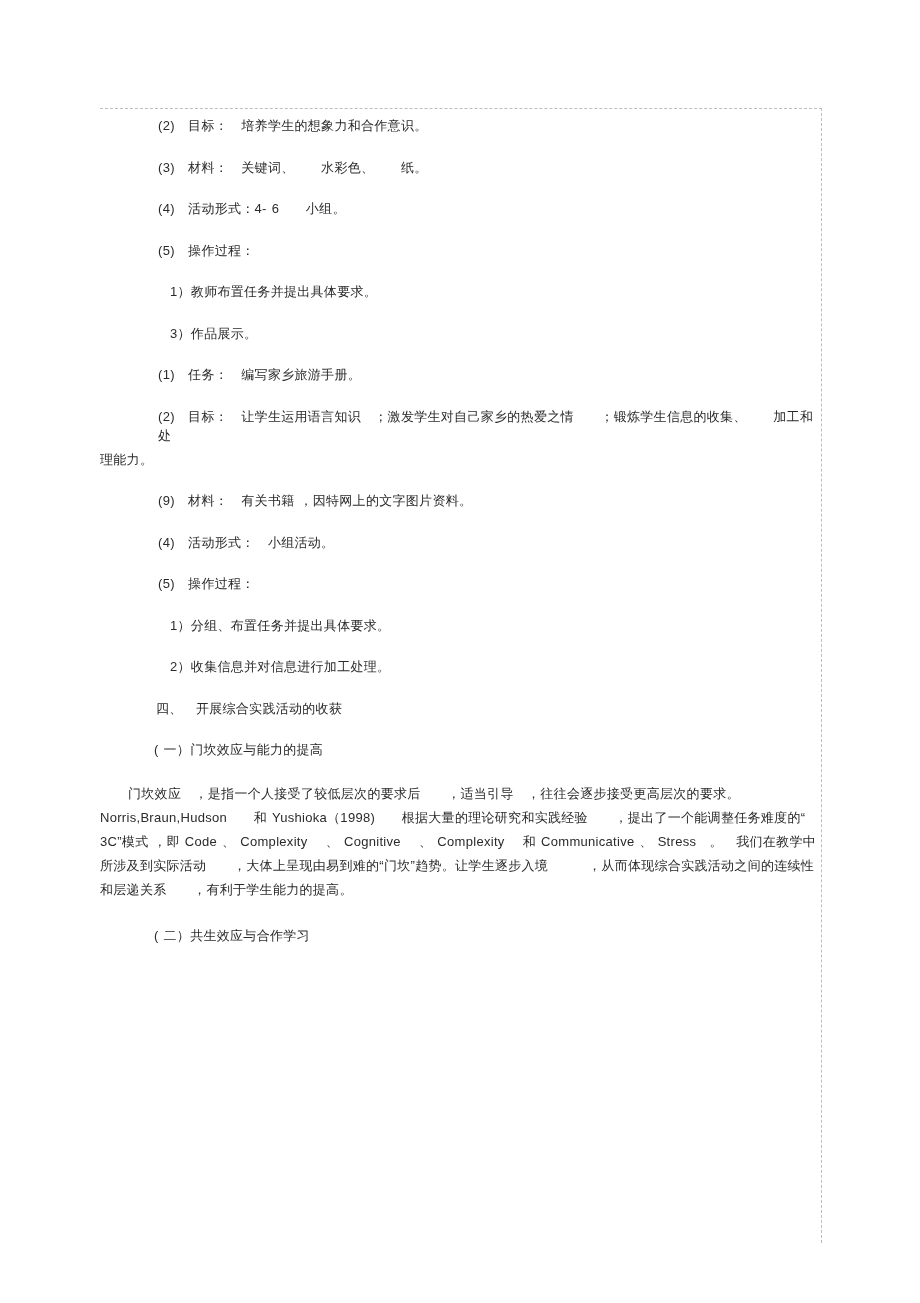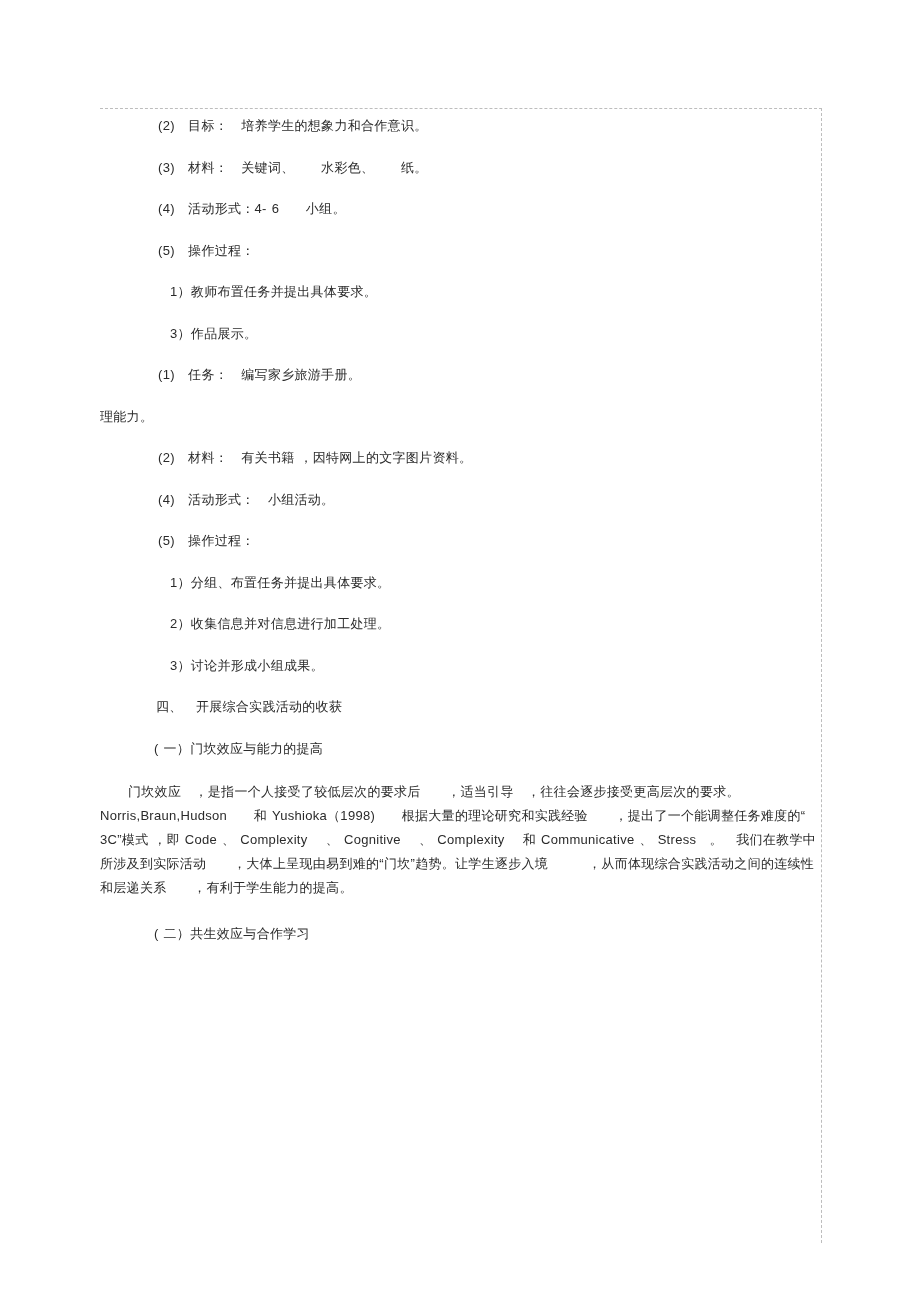--- a/index.html
+++ b/index.html
@@ -81,33 +81,33 @@
   <p class="para indent-1">(5)　操作过程：</p>
 
   <p class="para indent-2">1）教师布置任务并提出具体要求。</p>
 
 
   <p class="para indent-2">3）作品展示。</p>
 
 
   <p class="para indent-1">(1)　任务：　编写家乡旅游手册。</p>
 
+  <p class="para indent-long" style="margin-bottom:4px;">(2)　目标：　让学生运用语言知识　；激发学生对自己家乡的热爱之情　　；锻炼学生信息的收集、　　加工和处</p>
   <p class="para cont-line">理能力。</p>
 
-  <p class="para indent-1">(2)　材料：　有关书籍 ，因特网上的文字图片资料。</p>
+  <p class="para indent-1">(9)　材料：　有关书籍 ，因特网上的文字图片资料。</p>
 
   <p class="para indent-1">(4)　活动形式：　小组活动。</p>
 
   <p class="para indent-1">(5)　操作过程：</p>
 
   <p class="para indent-2">1）分组、布置任务并提出具体要求。</p>
 
   <p class="para indent-2">2）收集信息并对信息进行加工处理。</p>
 
-  <p class="para indent-2">3）讨论并形成小组成果。</p>
 
 
   <p class="para section-head">四、　开展综合实践活动的收获</p>
 
   <p class="para sub-head">( 一）门坎效应与能力的提高</p>
 
   <p class="para multi">门坎效应　，是指一个人接受了较低层次的要求后　　，适当引导　，往往会逐步接受更高层次的要求。Norris,Braun,Hudson　　和 Yushioka（1998)　　根据大量的理论研究和实践经验　　，提出了一个能调整任务难度的“ 3C”模式 ，即 Code 、 Complexity　 、 Cognitive　 、 Complexity　 和 Communicative 、 Stress　。　我们在教学中所涉及到实际活动　　，大体上呈现由易到难的“门坎”趋势。让学生逐步入境　　　，从而体现综合实践活动之间的连续性和层递关系　　，有利于学生能力的提高。</p>
 
   <p class="para sub-head" style="margin-top:24px;">( 二）共生效应与合作学习</p>
 

